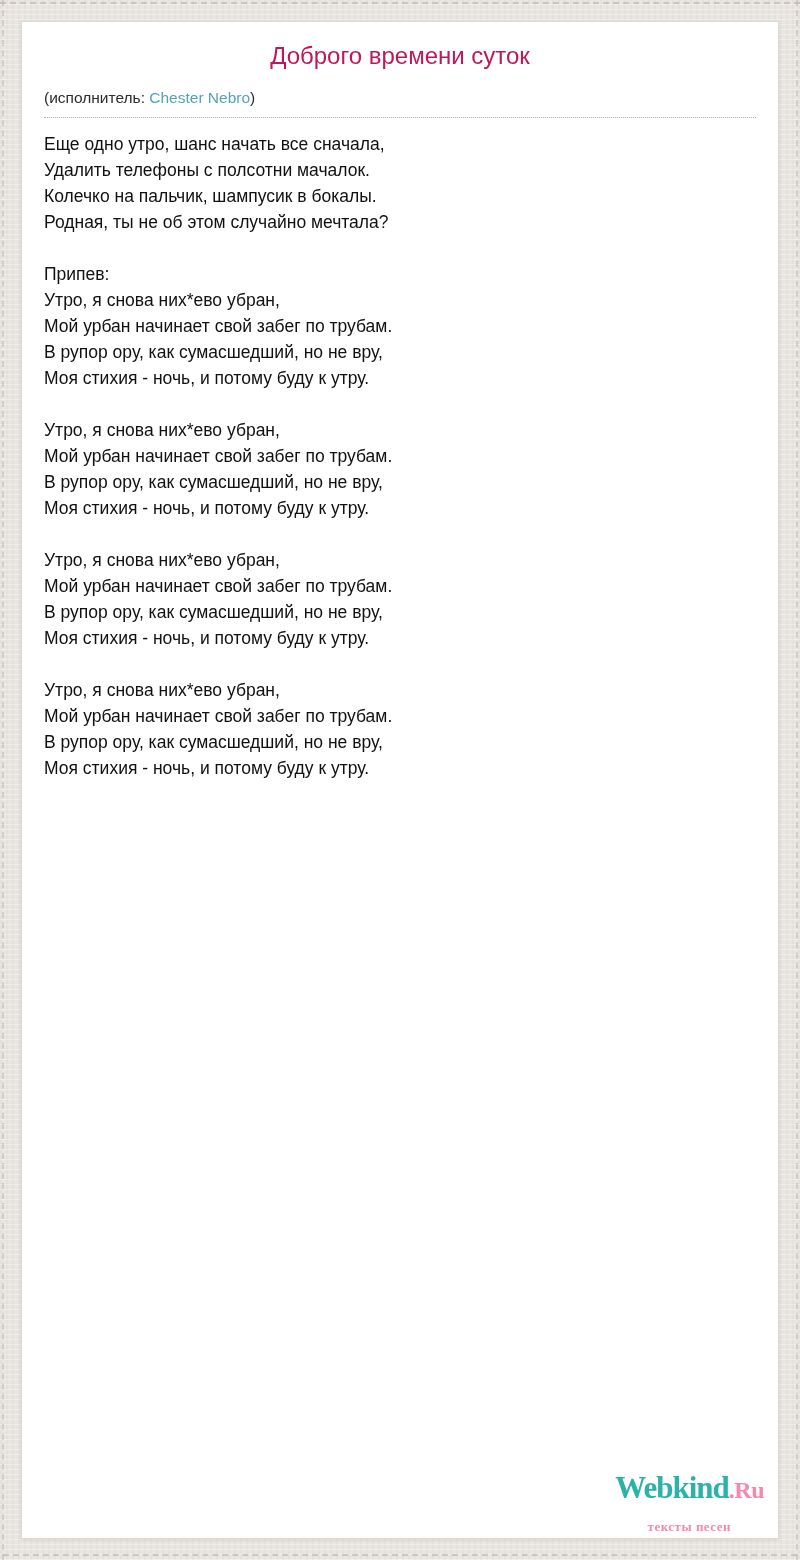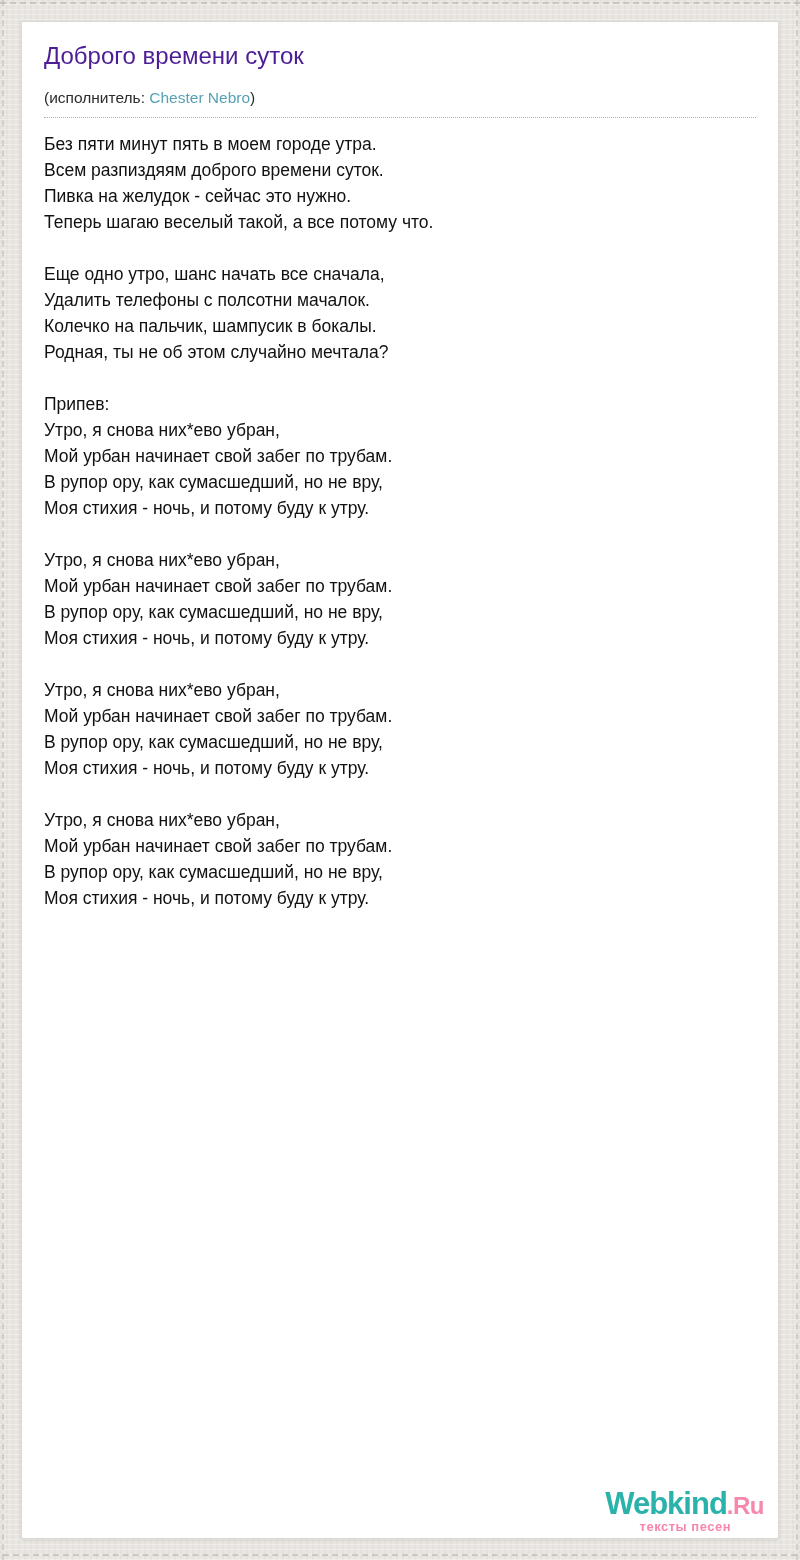--- a/index.html
+++ b/index.html
@@ -33,23 +33,24 @@
     box-shadow:0 1px 3px rgba(0,0,0,0.10);
     padding:19px 22px 0 22px;
     z-index:1;
   }
 
   .header { border-bottom:1px dotted #9fb6c2; padding-bottom:8px; }
 
   .page-title {
     font-size:24px;
     font-weight:normal;
-    color:#4c1d95;
+    color:#be185d;
     line-height:30px;
     letter-spacing:0;
+    text-align:center;
   }
 
   .artist-line {
     font-size:15.5px;
     color:#2b2b2b;
     line-height:22px;
     margin-top:16px;
   }
   .artist-link { color:#55a1b5; text-decoration:none; cursor:pointer; }
 
@@ -61,34 +62,35 @@
   }
   .lyrics p.stanza { margin:0 0 26px 0; }
 
   .logo {
     position:absolute;
     right:14px; bottom:5px;
     text-align:right;
     line-height:1;
     cursor:pointer;
     white-space:nowrap;
+    font-family:Liberation Serif, serif;
   }
   .logo-main {
     font-size:31px; font-weight:bold;
     color:#2bb2ab; letter-spacing:-1px;
   }
   .logo-suffix {
     font-size:24px; font-weight:bold;
     color:#f687ad; letter-spacing:-0.5px;
   }
   .logo-tagline {
     font-size:13px; font-weight:bold;
     color:#f687ad;
     letter-spacing:0.5px;
-    margin-top:1px;
+    margin-top:17px;
     padding-right:33px;
   }
 </style>
 </head>
 <body>
 
 <div class="edge edge-top"></div>
 <div class="edge edge-bottom"></div>
 <div class="edge edge-left"></div>
 <div class="edge edge-right"></div>
@@ -96,21 +98,20 @@
 <div class="card">
 
   <div class="header">
     <h1 class="page-title">Доброго времени суток</h1>
     <div class="artist-line">
       <span>(исполнитель: </span><a class="artist-link">Chester Nebro</a><span>)</span>
     </div>
   </div>
 
   <div class="lyrics">
-      <p class="stanza">Без пяти минут пять в моем городе утра.<br>Всем разпиздяям доброго времени суток.<br>Пивка на желудок - сейчас это нужно.<br>Теперь шагаю веселый такой, а все потому что.</p>
       <p class="stanza">Еще одно утро, шанс начать все сначала,<br>Удалить телефоны с полсотни мачалок.<br>Колечко на пальчик, шампусик в бокалы.<br>Родная, ты не об этом случайно мечтала?</p>
       <p class="stanza">Припев:<br>Утро, я снова них*ево убран,<br>Мой урбан начинает свой забег по трубам.<br>В рупор ору, как сумасшедший, но не вру,<br>Моя стихия - ночь, и потому буду к утру.</p>
       <p class="stanza">Утро, я снова них*ево убран,<br>Мой урбан начинает свой забег по трубам.<br>В рупор ору, как сумасшедший, но не вру,<br>Моя стихия - ночь, и потому буду к утру.</p>
       <p class="stanza">Утро, я снова них*ево убран,<br>Мой урбан начинает свой забег по трубам.<br>В рупор ору, как сумасшедший, но не вру,<br>Моя стихия - ночь, и потому буду к утру.</p>
       <p class="stanza">Утро, я снова них*ево убран,<br>Мой урбан начинает свой забег по трубам.<br>В рупор ору, как сумасшедший, но не вру,<br>Моя стихия - ночь, и потому буду к утру.</p>
     </div>
 
   <div class="logo">
     <div>
       <span class="logo-main">Webkind</span><span class="logo-suffix">.Ru</span>

